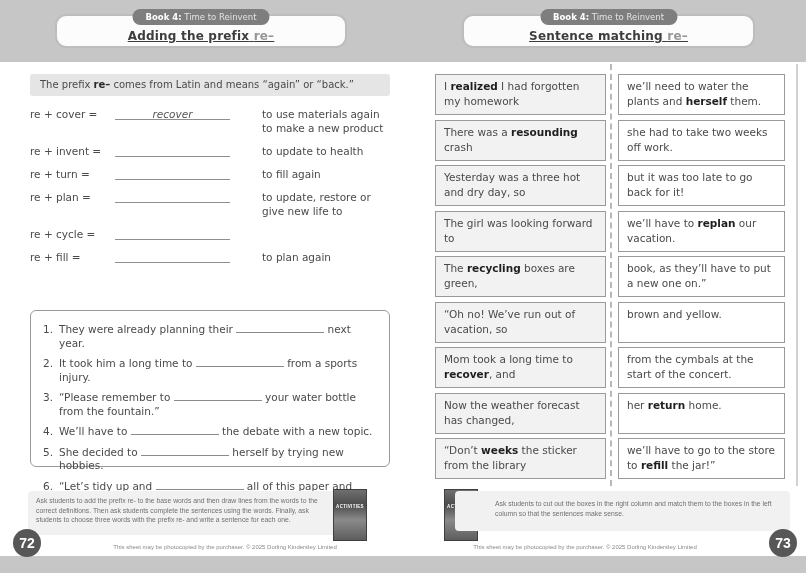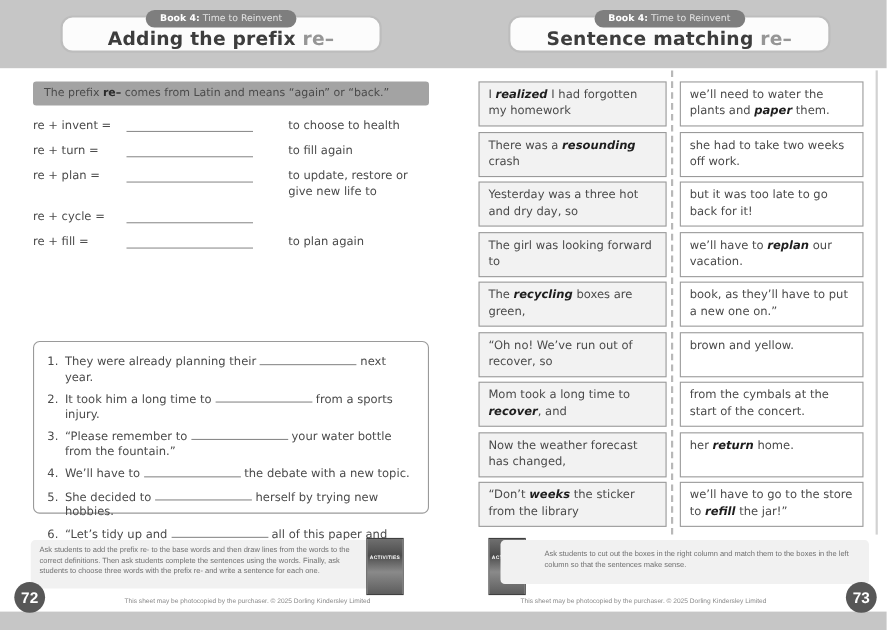--- a/index.html
+++ b/index.html
@@ -10,30 +10,30 @@
     font-family:"DejaVu Sans", sans-serif; color:#4a4a4a;padding-left:12px;
   }
   .band-top { position:absolute; left:0; top:0; width:810px; height:62px; background:var(--band,#c6c6c6); }
   .band-bottom { position:absolute; left:0; bottom:0; width:810px; height:17px; background:var(--band,#c6c6c6); }
 
   
   .hdr { position:absolute; top:14px; height:34px; background:#fcfcfc; border:2px solid #bdbdbd;
          border-radius:11px; display:flex; align-items:center; justify-content:center; padding-top:9px; }
   .hdr-left { left:55px; width:292px; }
   .hdr-right { left:462px; width:293px; }
-  .hdr .title { font-size:17px; font-weight:bold; color:#3d3d3d; letter-spacing:.2px; }
+  .hdr .title { font-size:12px; font-weight:bold; color:#3d3d3d; letter-spacing:.2px;text-decoration:underline; }
   .hdr .title .light { font-weight:bold; color:#969696; }
   .badge { position:absolute; top:-7px; left:50%; transform:translateX(-50%);
            background:var(--badge,#7e7e7e); color:#fff; border-radius:8px; padding:2px 13px;
            font-size:8.5px; white-space:nowrap; line-height:12px; }
   .badge .b { font-weight:bold; }
   .badge .rest { color:#e3e3e3; }
 
   
-  .intro-box { position:absolute; left:30px; top:74px; width:360px; height:22px; background:#a3a3a3;
+  .intro-box { position:absolute; left:30px; top:74px; width:360px; height:22px; background:#e5e5e5;
                border-radius:3px; font-size:10px; line-height:22px; padding-left:10px; color:#4a4a4a; }
   .intro-box b { color:#2b2b2b; }
 
   .word-list { position:absolute; left:30px; top:107px; width:366px; }
   .word-row { display:flex; align-items:flex-start; margin-bottom:9px; font-size:10.5px; line-height:14px; }
   .w-label { width:85px; flex:none; }
   .w-line  { width:115px; flex:none; border-bottom:1px solid #8f8f8f; height:13px;
              text-align:center; font-style:italic; font-size:10.5px; color:#555; }
   .w-def   { margin-left:32px; white-space:pre-line; }
 
@@ -44,21 +44,21 @@
   .s-text { flex:1; }
   .blank { display:inline-block; width:88px; height:9px; border-bottom:1px solid #8a8a8a; }
 
   
   .col { position:absolute; display:flex; flex-direction:column; }
   .col-left  { left:435px; top:74px; width:171px; }
   .col-right { left:618px; top:74px; width:167px; }
   .match-box { height:41px; margin-bottom:4.5px; border:1.5px solid #9a9a9a; padding:4px 8px;
                font-size:10.5px; line-height:15px; color:#4a4a4a; background:#fff; }
   .col-left .match-box { background:var(--boxfill,#f2f2f2); }
-  .match-box b { color:#1e1e1e;font-style:italic; }
+  .match-box b { color:#1e1e1e; }
   .cut-line { position:absolute; left:610px; top:64px; height:422px; width:0; border-left:2px dashed #b8b8b8; }
   .edge-line { position:absolute; left:796px; top:64px; height:422px; width:0; border-left:2px solid #d2d2d2; }
 
   
   .note { position:absolute; background:#f1f1f1; border-radius:4px; color:#707070;
           font-family:"Liberation Sans", sans-serif; font-size:6.8px; line-height:9.5px; }
   .note-left  { left:28px;  top:491px; width:326px; height:44px; padding:5px 30px 5px 8px; }
   .note-right { left:455px; top:491px; width:335px; height:40px; padding:8px 10px 5px 40px; }
   .thumb { position:absolute; width:34px; height:52px; background:linear-gradient(180deg,#6f6f6f 0%,#4c4c4c 30%,#8a8a8a 60%,#5d5d5d 100%);
            border:1px solid #3f3f3f; display:flex; align-items:flex-start; justify-content:center; padding-top:14px; }
@@ -93,23 +93,29 @@
       <div class="title">
         <span>Adding the prefix</span>
         <span class="light">re–</span>
       </div>
     </div>
 
     <div class="intro-box">The prefix <b>re–</b> comes from Latin and means “again” or “back.”</div>
 
     <div class="word-list">
         <div class="word-row">
+          <span class="w-label">re + cover =</span>
+          <span class="w-line">recover</span>
+          <span class="w-def">to use materials again
+to make a new product</span>
+        </div>
+        <div class="word-row">
           <span class="w-label">re + invent =</span>
           <span class="w-line"></span>
-          <span class="w-def">to choose to health</span>
+          <span class="w-def">to update to health</span>
         </div>
         <div class="word-row">
           <span class="w-label">re + turn =</span>
           <span class="w-line"></span>
           <span class="w-def">to fill again</span>
         </div>
         <div class="word-row">
           <span class="w-label">re + plan =</span>
           <span class="w-line"></span>
           <span class="w-def">to update, restore or
@@ -172,28 +178,28 @@
         <span class="light">re–</span>
       </div>
     </div>
 
     <div class="col col-left">
         <div class="match-box">I <b>realized</b> I had forgotten my homework</div>
         <div class="match-box">There was a <b>resounding</b> crash</div>
         <div class="match-box">Yesterday was a three hot and dry day, so</div>
         <div class="match-box">The girl was looking forward to</div>
         <div class="match-box">The <b>recycling</b> boxes are green,</div>
-        <div class="match-box">“Oh no! We’ve run out of recover, so</div>
+        <div class="match-box">“Oh no! We’ve run out of vacation, so</div>
         <div class="match-box">Mom took a long time to <b>recover</b>, and</div>
         <div class="match-box">Now the weather forecast has changed,</div>
         <div class="match-box">“Don’t <b>weeks</b> the sticker from the library</div>
       </div>
     <div class="cut-line"></div>
     <div class="col col-right">
-        <div class="match-box">we’ll need to water the plants and <b>paper</b> them.</div>
+        <div class="match-box">we’ll need to water the plants and <b>herself</b> them.</div>
         <div class="match-box">she had to take two weeks off work.</div>
         <div class="match-box">but it was too late to go back for it!</div>
         <div class="match-box">we’ll have to <b>replan</b> our vacation.</div>
         <div class="match-box">book, as they’ll have to put a new one on.”</div>
         <div class="match-box">brown and yellow.</div>
         <div class="match-box">from the cymbals at the start of the concert.</div>
         <div class="match-box">her <b>return</b> home.</div>
         <div class="match-box">we’ll have to go to the store to <b>refill</b> the jar!”</div>
       </div>
     <div class="edge-line"></div>

